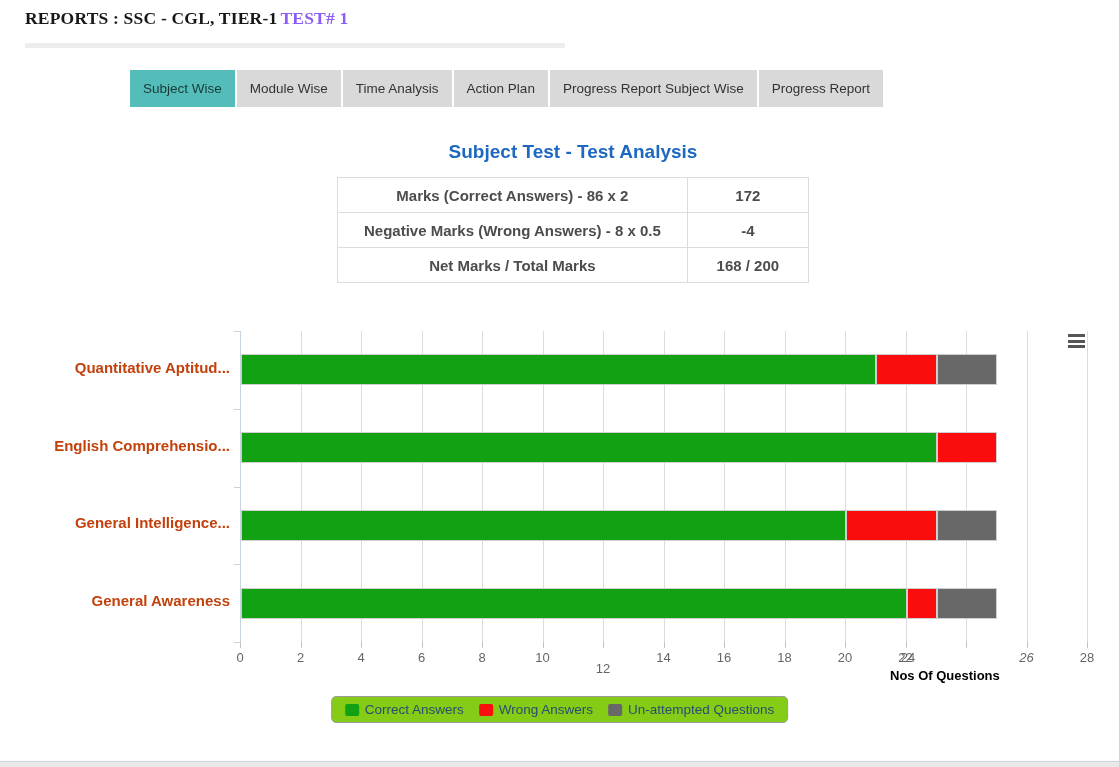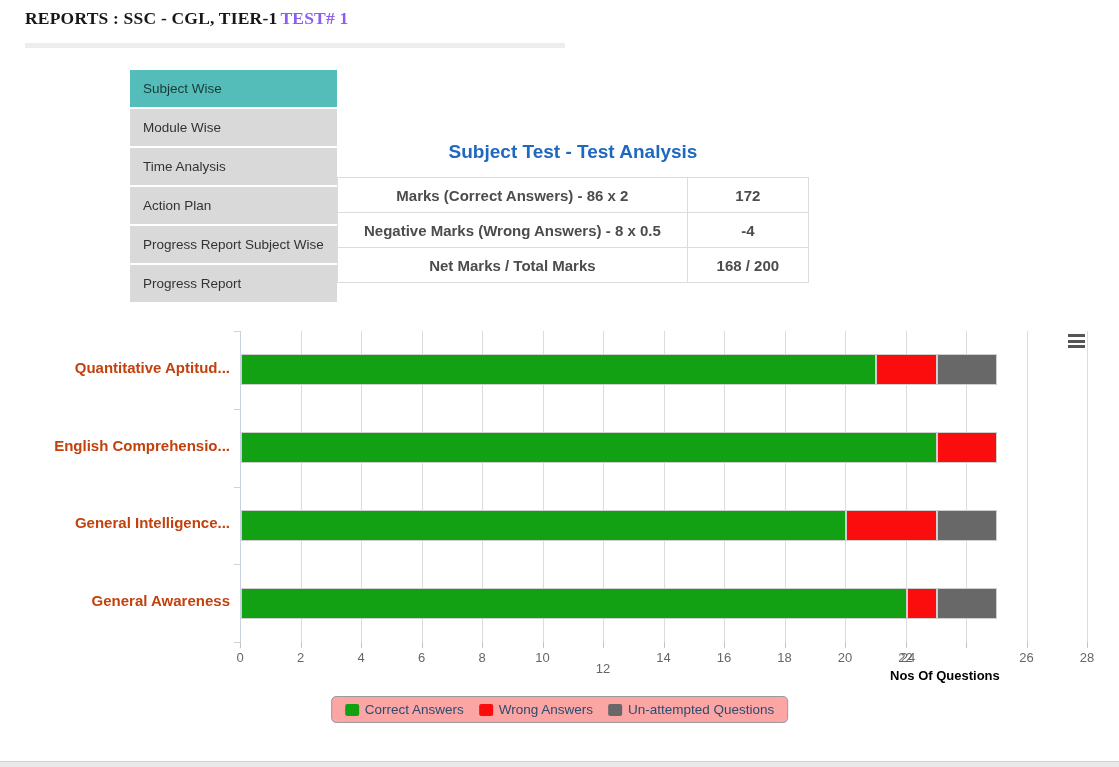--- a/index.html
+++ b/index.html
@@ -13,21 +13,21 @@
   #report-header{
     left:25px;top:8px;
     font-family:"Liberation Serif",serif;
     font-weight:bold;font-size:17.5px;color:#171717;
     letter-spacing:.2px;white-space:nowrap;
   }
   #test-label{color:#8b5cf6;margin-left:3px;}
   #header-divider{left:25px;top:43px;width:540px;height:5px;background:#ededed;}
 
   
-  #tabs{left:130px;top:70px;display:flex;gap:2px;flex-direction:column;}
+  #tabs{left:130px;top:70px;display:flex;gap:2px;}
   .tab{
     height:37px;line-height:37px;padding:0 13px;background:#d9d9d9;
     font-size:13.5px;color:#333;white-space:nowrap;cursor:pointer;
   }
   .tab.active{background:#55bdb9;color:#173a38;}
 
   
   #analysis-title{
     left:337px;top:141px;width:472px;text-align:center;
     font-size:19px;font-weight:bold;color:#1e68c0;
@@ -59,21 +59,21 @@
   }
 
   
   #chart-menu{left:1068px;top:334px;width:17px;cursor:pointer;}
   #chart-menu .bar{width:17px;height:3px;background:#555;margin-bottom:2.5px;}
 
   
   #legend{
     top:696px;left:50%;transform:translateX(-50%);
     display:flex;align-items:center;gap:15px;
-    border:1px solid #9a9a9a;border-radius:5px;padding:5px 13px;background:#fca5a5;
+    border:1px solid #9a9a9a;border-radius:5px;padding:5px 13px;background:#84cc16;
   }
   .legend-item{display:flex;align-items:center;gap:6px;cursor:pointer;}
   .legend-swatch{width:14px;height:12px;border-radius:2px;display:inline-block;}
   .legend-text{font-size:13.5px;color:#2b4c6f;white-space:nowrap;}
 
   #bottom-strip{left:0;top:761px;width:1119px;height:6px;background:#e9e9e9;border-top:1px solid #d4d4d4;box-sizing:border-box;}
 </style>
 </head>
 <body>
 
@@ -171,21 +171,21 @@
 <div class="xtick abs" style="left: 845px;"></div>
 <div class="xlabel abs" style="left: 845px;">20</div>
 <div class="gridline abs" style="left: 905.5px;"></div>
 <div class="xtick abs" style="left: 905.5px;"></div>
 <div class="xlabel abs" style="left: 905.5px;">22</div>
 <div class="gridline abs" style="left: 966px;"></div>
 <div class="xtick abs" style="left: 966px;"></div>
 <div class="xlabel abs" style="left: 908px;">24</div>
 <div class="gridline abs" style="left: 1026.5px;"></div>
 <div class="xtick abs" style="left: 1026.5px;"></div>
-<div class="xlabel abs" style="left: 1026.5px;">26</div>
+<div class="xlabel abs" style="left: 1026.5px; font-style: italic;">26</div>
 <div class="gridline abs" style="left: 1087px;"></div>
 <div class="xtick abs" style="left: 1087px;"></div>
 <div class="xlabel abs" style="left: 1087px;">28</div>
 <div class="abs" style="left: 240px; top: 331px; width: 1px; height: 311px; background: rgb(199, 211, 223);"></div>
 <div class="ytick abs" style="top: 331px;"></div>
 <div class="ytick abs" style="top: 408.75px;"></div>
 <div class="ytick abs" style="top: 486.5px;"></div>
 <div class="ytick abs" style="top: 564.25px;"></div>
 <div class="ytick abs" style="top: 642px;"></div>
 <div class="cat-label abs" style="top: 358.875px;">Quantitative Aptitud...</div>

